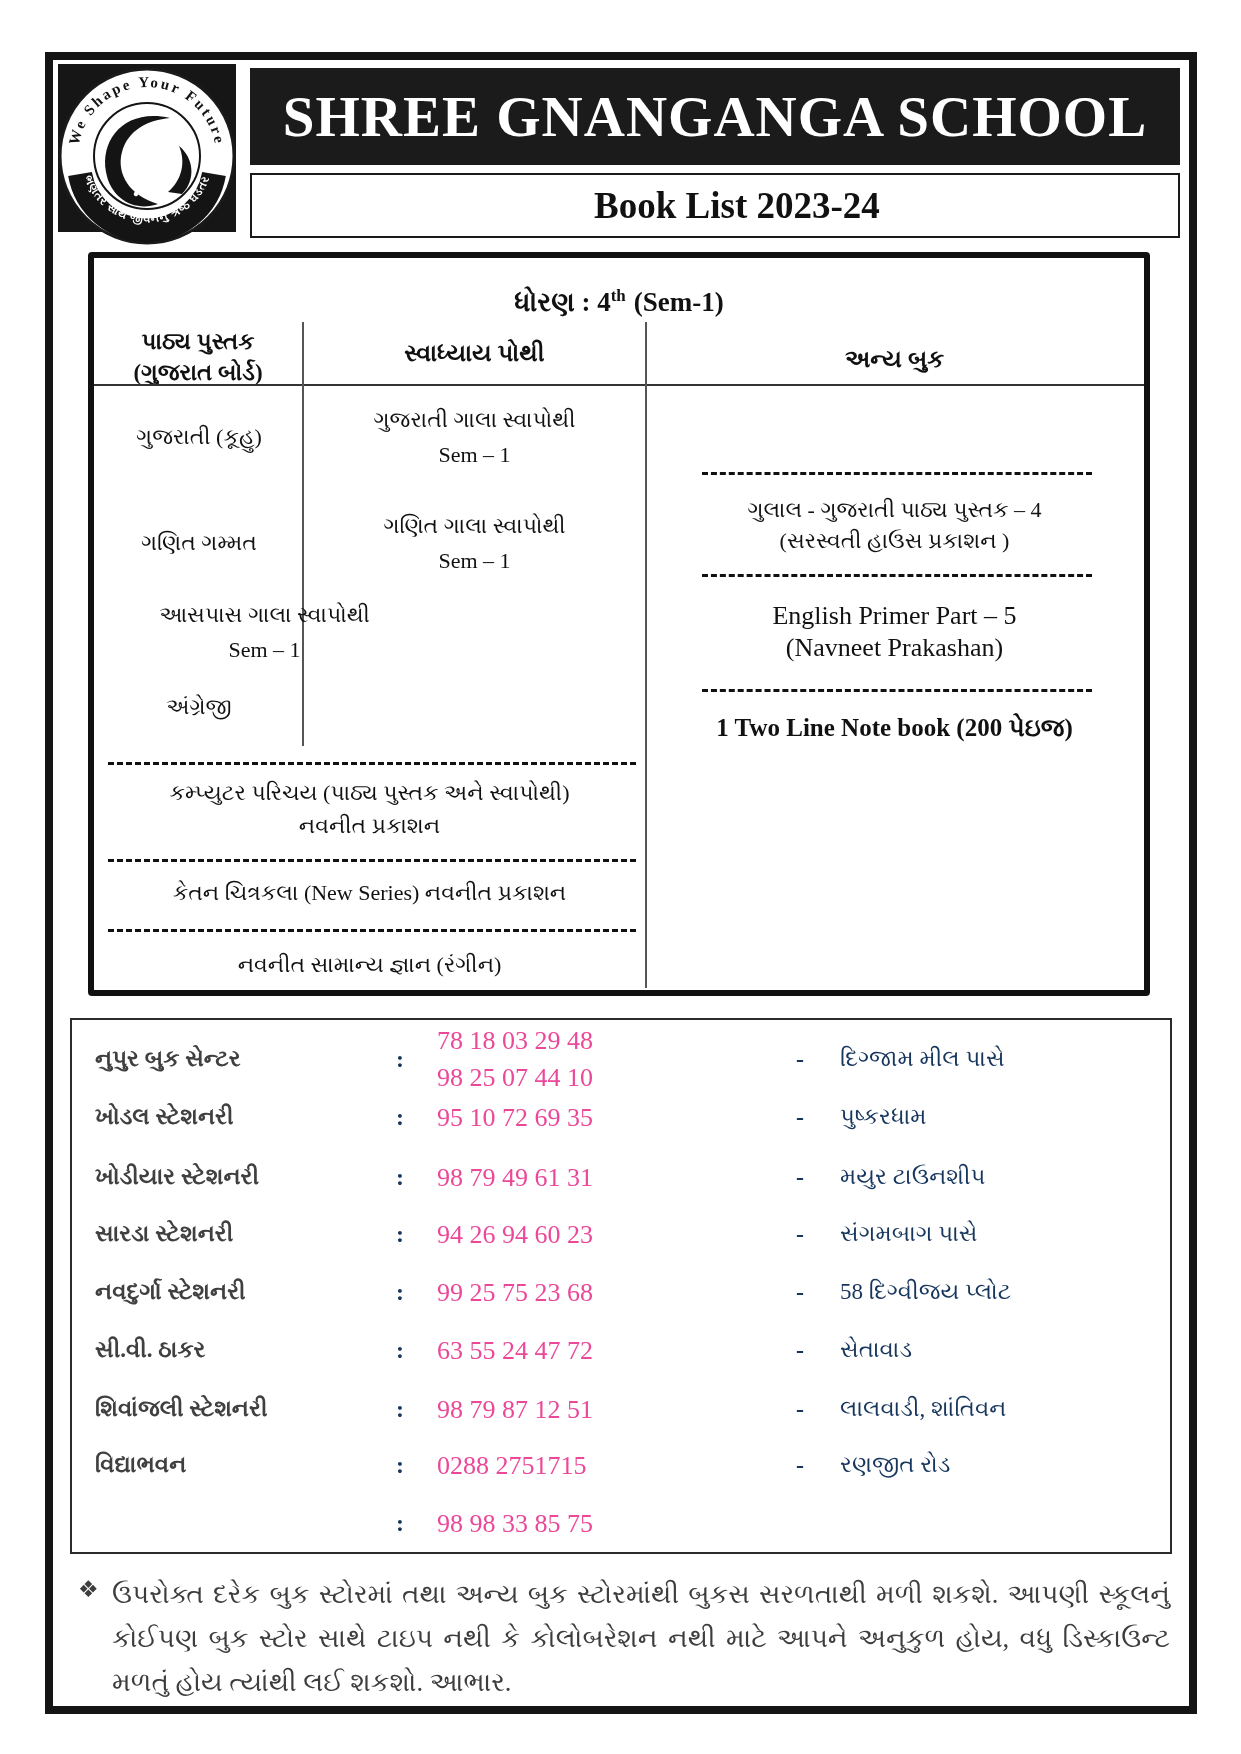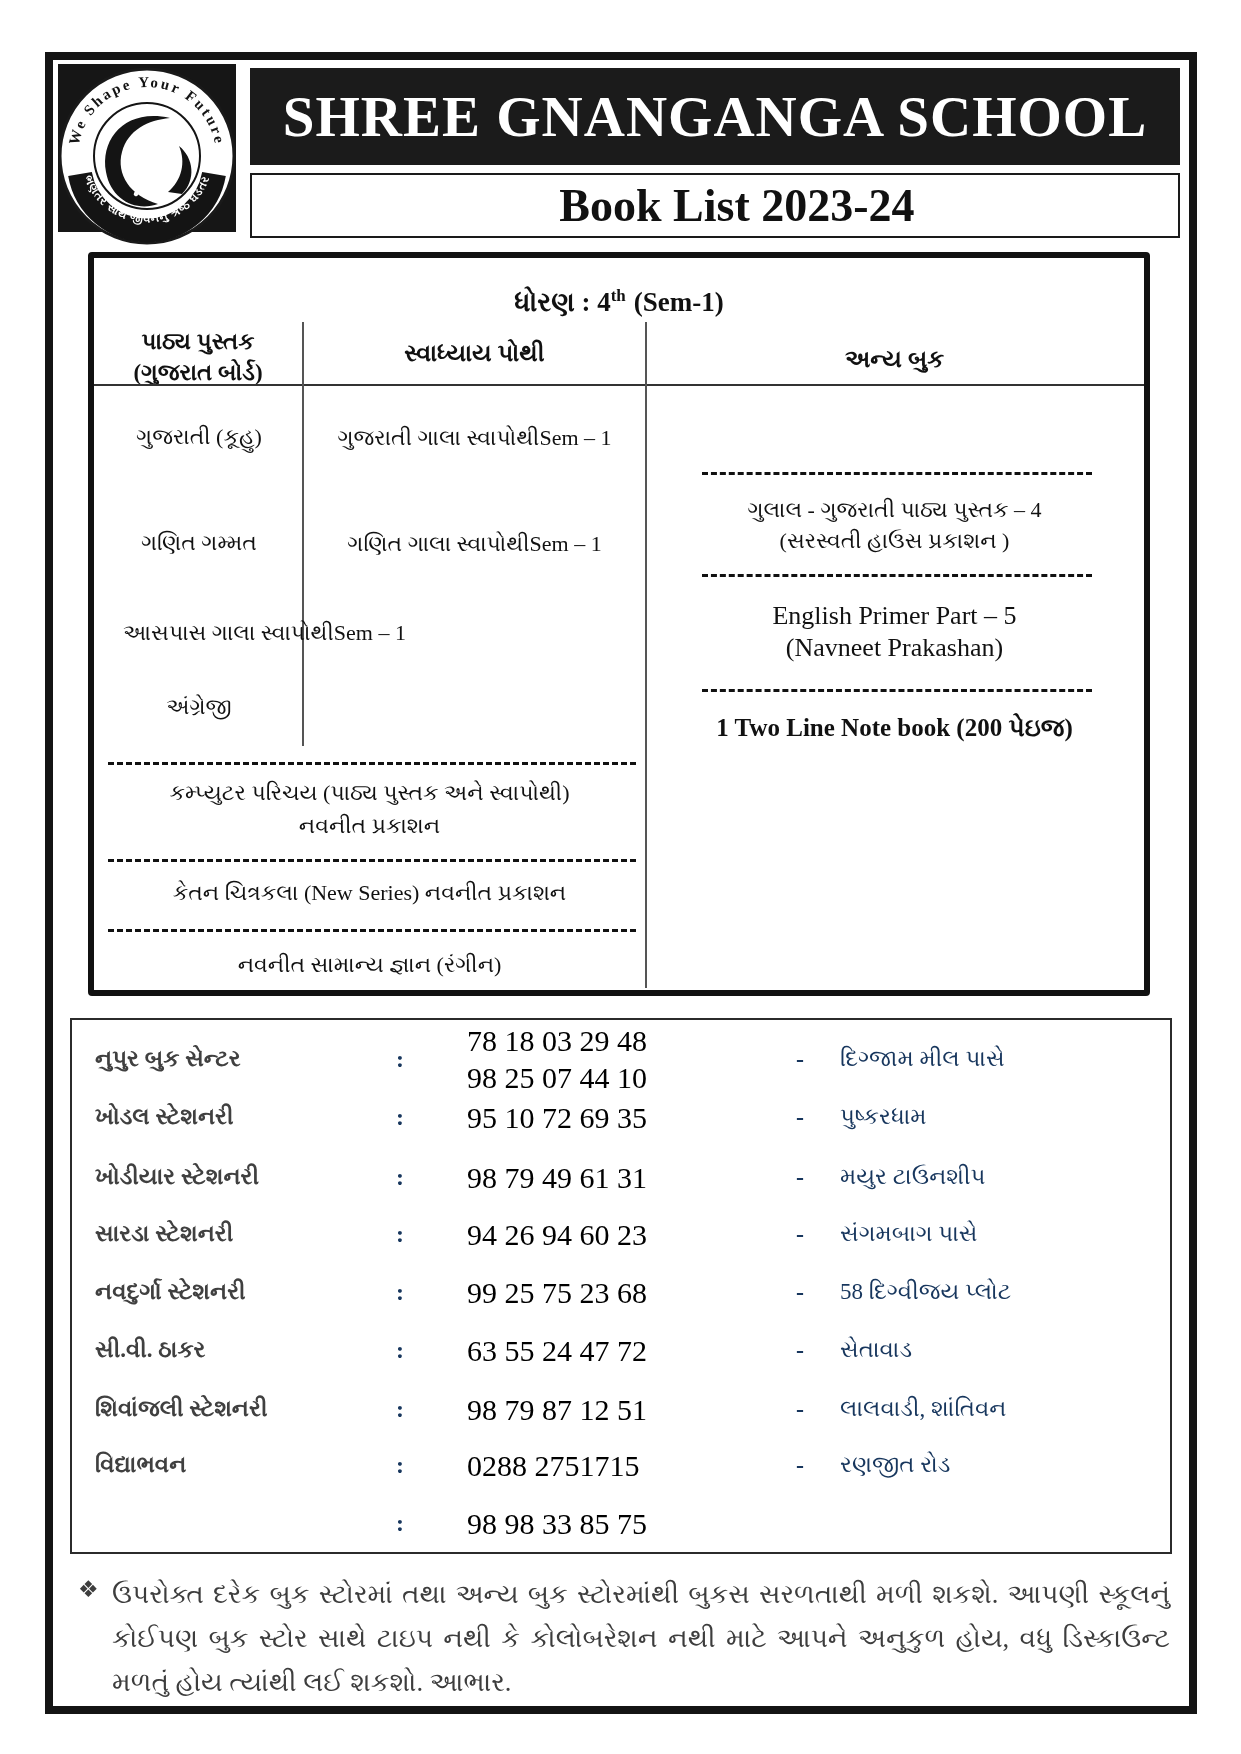--- a/index.html
+++ b/index.html
@@ -11,53 +11,53 @@
   .abs{position:absolute;}
   
   .frame{left:45px;top:52px;width:1152px;height:1662px;border:8px solid #141414;box-sizing:border-box;}
   
   .logo-bg{left:58px;top:64px;width:178px;height:168px;background:#161616;}
   .logo-svg{left:56px;top:62px;width:182px;height:190px;}
   
   .banner{left:250px;top:68px;width:930px;height:97px;background:#1b1b1b;display:flex;align-items:center;justify-content:center;}
   .banner span{color:#fff;font-weight:bold;font-size:57px;letter-spacing:1px;white-space:nowrap;}
   .book-box{left:250px;top:173px;width:930px;height:65px;border:2px solid #1a1a1a;box-sizing:border-box;display:flex;align-items:center;justify-content:center;}
-  .book-box span{font-size:46px;font-weight:bold;margin-left:44px;}
+  .book-box span{font-size:37px;font-weight:bold;margin-left:44px;}
   
   .table{left:88px;top:252px;width:1062px;height:744px;border:6px solid #111;box-sizing:border-box;border-radius:4px;}
   .std-header{left:0;top:28px;width:100%;text-align:center;font-size:27px;font-weight:bold;}
   .std-header sup{font-size:17px;}
   .std-suffix{margin-left:8px;}
   .hline{left:0;top:126px;width:100%;border-top:2px solid #333;}
   .vline1{left:208px;top:64px;width:0;height:424px;border-left:2px solid #555;}
   .vline2{left:551px;top:64px;width:0;height:666px;border-left:2px solid #555;}
   .col1-h{left:4px;top:68px;width:200px;text-align:center;font-size:23px;font-weight:bold;line-height:31px;}
   .col2-h{left:210px;top:82px;width:341px;text-align:center;font-size:24px;font-weight:bold;}
   .col3-h{left:553px;top:88px;width:495px;text-align:center;font-size:24px;font-weight:bold;}
   .trow{left:0;display:flex;width:551px;}
   .trow .c1{width:210px;display:flex;align-items:center;justify-content:center;font-size:22px;text-align:center;}
-  .trow .c2{width:341px;display:flex;flex-direction:row;align-items:center;justify-content:center;font-size:22px;line-height:35px;text-align:center;}
+  .trow .c2{width:341px;display:flex;flex-direction:column;align-items:center;justify-content:center;font-size:22px;line-height:35px;text-align:center;}
   .r1{top:126px;height:106px;} .r2{top:232px;height:106px;} .r3{top:338px;height:72px;} .r4{top:410px;height:78px;}
   .dash-l{left:14px;width:528px;border-top:3px dashed #111;}
   .dash-r{left:608px;width:390px;border-top:3px dashed #111;}
   .d1{top:504px;} .d2{top:601px;} .d3{top:671px;}
   .dr1{top:214px;} .dr2{top:316px;} .dr3{top:431px;}
   .lx{left:0;width:551px;text-align:center;font-size:22px;line-height:33px;}
   .lx1{top:518px;} .lx2{top:618px;} .lx3{top:690px;}
   .rx{left:553px;width:495px;text-align:center;}
   .rx-hindi{top:132px;font-size:24px;font-weight:bold;font-style:italic;line-height:31px;}
   .rx-gulal{top:236px;font-size:22px;line-height:31px;}
   .rx-eng{top:342px;font-size:26px;line-height:32px;}
   .rx-note{top:456px;font-size:25px;font-weight:bold;}
   
   .stores{left:70px;top:1018px;width:1102px;height:536px;border:2px solid #2b2b2b;box-sizing:border-box;}
   .srow{left:0;width:100%;height:56px;}
   .srow .name{position:absolute;left:23px;top:50%;transform:translateY(-50%);color:#404040;font-size:23px;font-weight:bold;}
   .srow .colon{position:absolute;left:324px;top:50%;transform:translateY(-50%);color:#17365d;font-size:24px;font-weight:bold;}
-  .srow .phone{position:absolute;left:395px;top:50%;transform:translateY(-50%);color:#000000;font-size:30px;line-height:37px;white-space:pre;}
+  .srow .phone{position:absolute;left:365px;top:50%;transform:translateY(-50%);color:#ec4899;font-size:26px;line-height:37px;white-space:pre;}
   .srow .dash{position:absolute;left:724px;top:50%;transform:translateY(-50%);color:#17365d;font-size:24px;font-weight:bold;}
   .srow .loc{position:absolute;left:768px;top:50%;transform:translateY(-50%);color:#17365d;font-size:23px;}
   .s1{top:4px;height:70px;} .s2{top:69px;} .s3{top:129px;} .s4{top:186px;} .s5{top:244px;}
   .s6{top:302px;} .s7{top:361px;} .s8{top:417px;} .s9{top:475px;}
   .srow{position:absolute;}
   
   .footer{left:78px;top:1572px;width:1092px;display:flex;color:#3d3d3d;}
   .footer .bullet{width:34px;font-size:23px;padding-top:4px;}
   .footer .note{flex:1;font-size:26.5px;line-height:44px;text-align:justify;font-weight:500;}
   .logo-top-text{font-size:15px;font-weight:bold;letter-spacing:2.5px;fill:#141414;}

